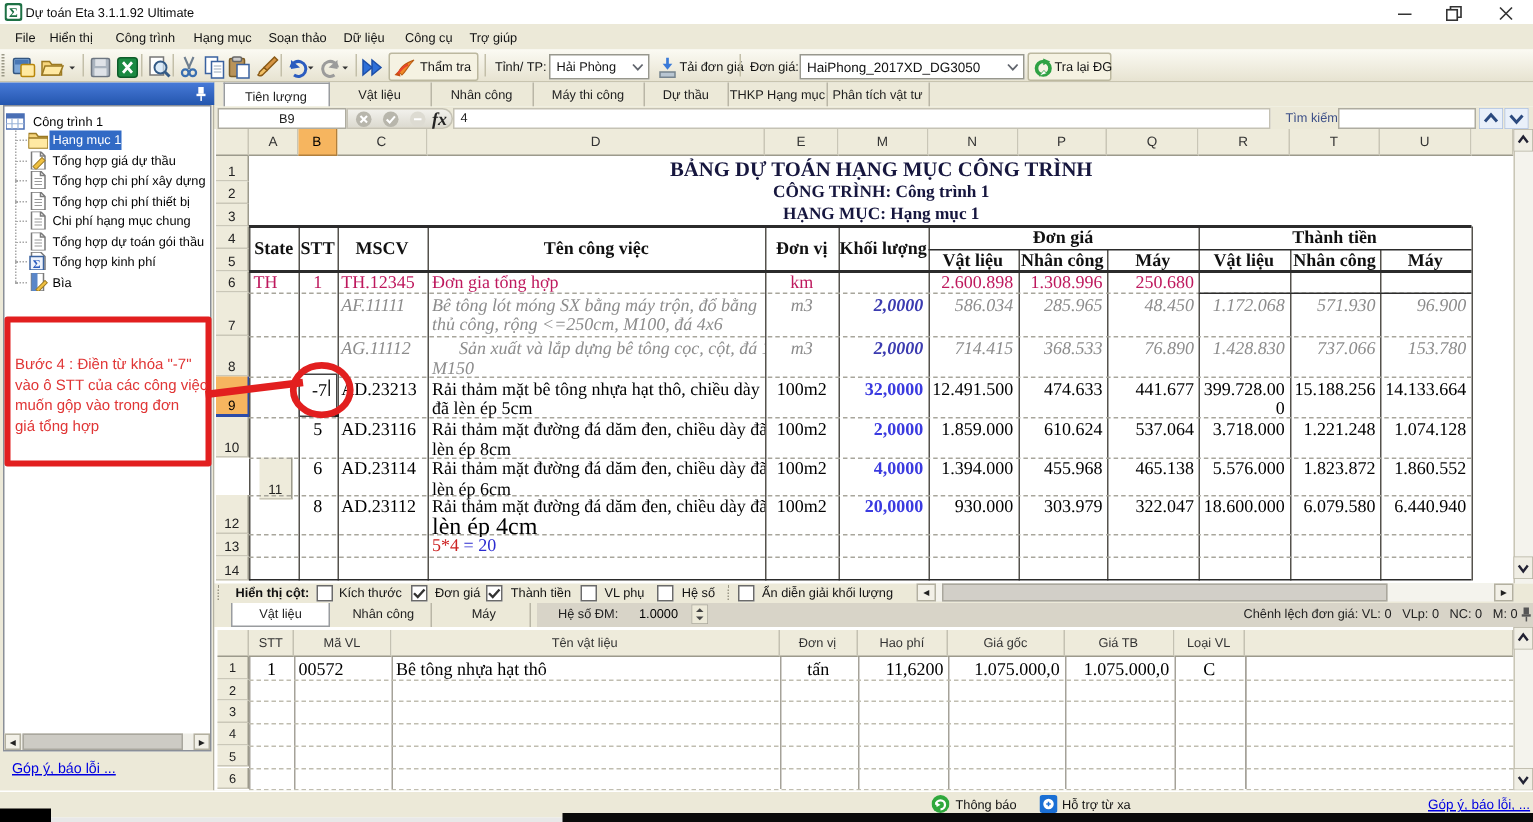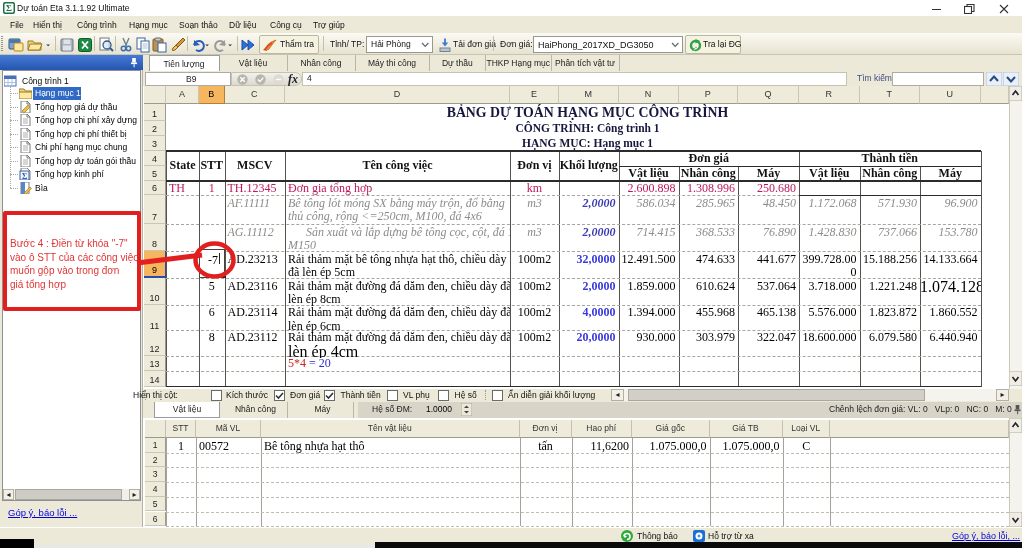--- a/index.html
+++ b/index.html
@@ -303,21 +303,21 @@
   </div>
 <div class="rhc" style="top:224px;height:27px;">
     <div style="position:absolute;bottom:1px;width:100%">8</div>
   </div>
 <div class="rhc" style="top:251px;height:27px;background:#f6b55f;border-bottom:2px solid #2b4ba8;border-right:1px solid #2b4ba8;color:#000;">
     <div style="position:absolute;bottom:1px;width:100%">9</div>
   </div>
 <div class="rhc" style="top:278px;height:26.5px;">
     <div style="position:absolute;bottom:1px;width:100%">10</div>
   </div>
-<div class="rhc" style="top:304.5px;height:28px;">
+<div class="rhc" style="top:304.5px;height:28px;margin-left:29px;">
     <div style="position:absolute;bottom:1px;width:100%">11</div>
   </div>
 <div class="rhc" style="top:329.5px;height:26.0px;">
     <div style="position:absolute;bottom:1px;width:100%">12</div>
   </div>
 <div class="rhc" style="top:355.5px;height:15.5px;">
     <div style="position:absolute;bottom:1px;width:100%">13</div>
   </div>
 <div class="rhc" style="top:371px;height:15.5px;">
     <div style="position:absolute;bottom:1px;width:100%">14</div>
@@ -411,21 +411,21 @@
 <div class="a ser " style="left:224.5px;top:279.5px;width:60.5px;text-align:left;padding-left:3px;font-size:12px;line-height:13px;white-space:nowrap;overflow:hidden">AD.23116</div>
 <div class="a ser " style="left:285px;top:279.5px;width:225px;text-align:left;padding-left:3px;font-size:12px;line-height:13px;white-space:nowrap;overflow:hidden">Rải thảm mặt đường đá dăm đen, chiều dày đã</div>
 <div class="a ser " style="left:285px;top:293.0px;width:225px;text-align:left;padding-left:3px;font-size:12px;line-height:13px;white-space:nowrap;overflow:hidden">lèn ép 8cm</div>
 <div class="a ser " style="left:510px;top:279.5px;width:49px;text-align:center;;font-size:12px;line-height:13px;white-space:nowrap;overflow:hidden">100m2</div>
 <div class="a ser blu" style="left:559px;top:279.5px;width:59.5px;text-align:right;padding-right:3px;font-size:12px;line-height:13px;white-space:nowrap;overflow:hidden">2,0000</div>
 <div class="a ser " style="left:618.5px;top:279.5px;width:60.0px;text-align:right;padding-right:3px;font-size:12px;line-height:13px;white-space:nowrap;overflow:hidden">1.859.000</div>
 <div class="a ser " style="left:678.5px;top:279.5px;width:59.5px;text-align:right;padding-right:3px;font-size:12px;line-height:13px;white-space:nowrap;overflow:hidden">610.624</div>
 <div class="a ser " style="left:738px;top:279.5px;width:61px;text-align:right;padding-right:3px;font-size:12px;line-height:13px;white-space:nowrap;overflow:hidden">537.064</div>
 <div class="a ser " style="left:799px;top:279.5px;width:60.5px;text-align:right;padding-right:3px;font-size:12px;line-height:13px;white-space:nowrap;overflow:hidden">3.718.000</div>
 <div class="a ser " style="left:859.5px;top:279.5px;width:60.5px;text-align:right;padding-right:3px;font-size:12px;line-height:13px;white-space:nowrap;overflow:hidden">1.221.248</div>
-<div class="a ser " style="left:920px;top:279.5px;width:60.5px;text-align:right;padding-right:3px;font-size:16px;line-height:13px;white-space:nowrap;overflow:hidden">1.074.128</div>
+<div class="a ser " style="left:920px;top:279.5px;width:60.5px;text-align:right;padding-right:3px;font-size:12px;line-height:13px;white-space:nowrap;overflow:hidden">1.074.128</div>
 <div class="a ser " style="left:199px;top:306px;width:25.5px;text-align:center;;font-size:12px;line-height:13px;white-space:nowrap;overflow:hidden">6</div>
 <div class="a ser " style="left:224.5px;top:306px;width:60.5px;text-align:left;padding-left:3px;font-size:12px;line-height:13px;white-space:nowrap;overflow:hidden">AD.23114</div>
 <div class="a ser " style="left:285px;top:306px;width:225px;text-align:left;padding-left:3px;font-size:12px;line-height:13px;white-space:nowrap;overflow:hidden">Rải thảm mặt đường đá dăm đen, chiều dày đã</div>
 <div class="a ser " style="left:285px;top:319.5px;width:225px;text-align:left;padding-left:3px;font-size:12px;line-height:13px;white-space:nowrap;overflow:hidden">lèn ép 6cm</div>
 <div class="a ser " style="left:510px;top:306px;width:49px;text-align:center;;font-size:12px;line-height:13px;white-space:nowrap;overflow:hidden">100m2</div>
 <div class="a ser blu" style="left:559px;top:306px;width:59.5px;text-align:right;padding-right:3px;font-size:12px;line-height:13px;white-space:nowrap;overflow:hidden">4,0000</div>
 <div class="a ser " style="left:618.5px;top:306px;width:60.0px;text-align:right;padding-right:3px;font-size:12px;line-height:13px;white-space:nowrap;overflow:hidden">1.394.000</div>
 <div class="a ser " style="left:678.5px;top:306px;width:59.5px;text-align:right;padding-right:3px;font-size:12px;line-height:13px;white-space:nowrap;overflow:hidden">455.968</div>
 <div class="a ser " style="left:738px;top:306px;width:61px;text-align:right;padding-right:3px;font-size:12px;line-height:13px;white-space:nowrap;overflow:hidden">465.138</div>
 <div class="a ser " style="left:799px;top:306px;width:60.5px;text-align:right;padding-right:3px;font-size:12px;line-height:13px;white-space:nowrap;overflow:hidden">5.576.000</div>
@@ -452,21 +452,21 @@
 <svg class="a" style="left:1009px;top:86px" width="13" height="15">
     <rect width="13" height="15" fill="#f0eee4" stroke="#b3b0a0"></rect>
     <path d="M3.5 9 L6.5 5 L9.5 9" fill="none" stroke="#223" stroke-width="1.6"></path>
   </svg>
 <svg class="a" style="left:1009px;top:371px" width="13" height="15">
     <rect width="13" height="15" fill="#f0eee4" stroke="#b3b0a0"></rect>
     <path d="M3.5 6 L6.5 10 L9.5 6" fill="none" stroke="#223" stroke-width="1.6"></path>
   </svg>
 <div class="a" style="left:143px;top:388.5px;width:879px;height:13.5px;background:#ece9d8"></div>
 <div class="a" style="left:145px;top:390px;width:2px;height:10px;border-left:1px dotted #9a9786"></div>
-<div class="cbl" style="left:133px;font-weight:normal">Hiển thị cột:</div>
+<div class="cbl" style="left:157px;font-weight:bold">Hiển thị cột:</div>
 <div class="cb" style="left:210.5px"></div>
 <div class="cbl" style="left:226px">Kích thước</div>
 <div class="cb" style="left:273.5px"></div>
 <svg class="a" style="left:273.5px;top:390px" width="11" height="11">
     <path d="M2 5.5 L4.5 8 L9 3" fill="none" stroke="#333" stroke-width="1.6"></path>
   </svg>
 <div class="cbl" style="left:290px">Đơn giá</div>
 <div class="cb" style="left:324px"></div>
 <svg class="a" style="left:324px;top:390px" width="11" height="11">
     <path d="M2 5.5 L4.5 8 L9 3" fill="none" stroke="#333" stroke-width="1.6"></path>

